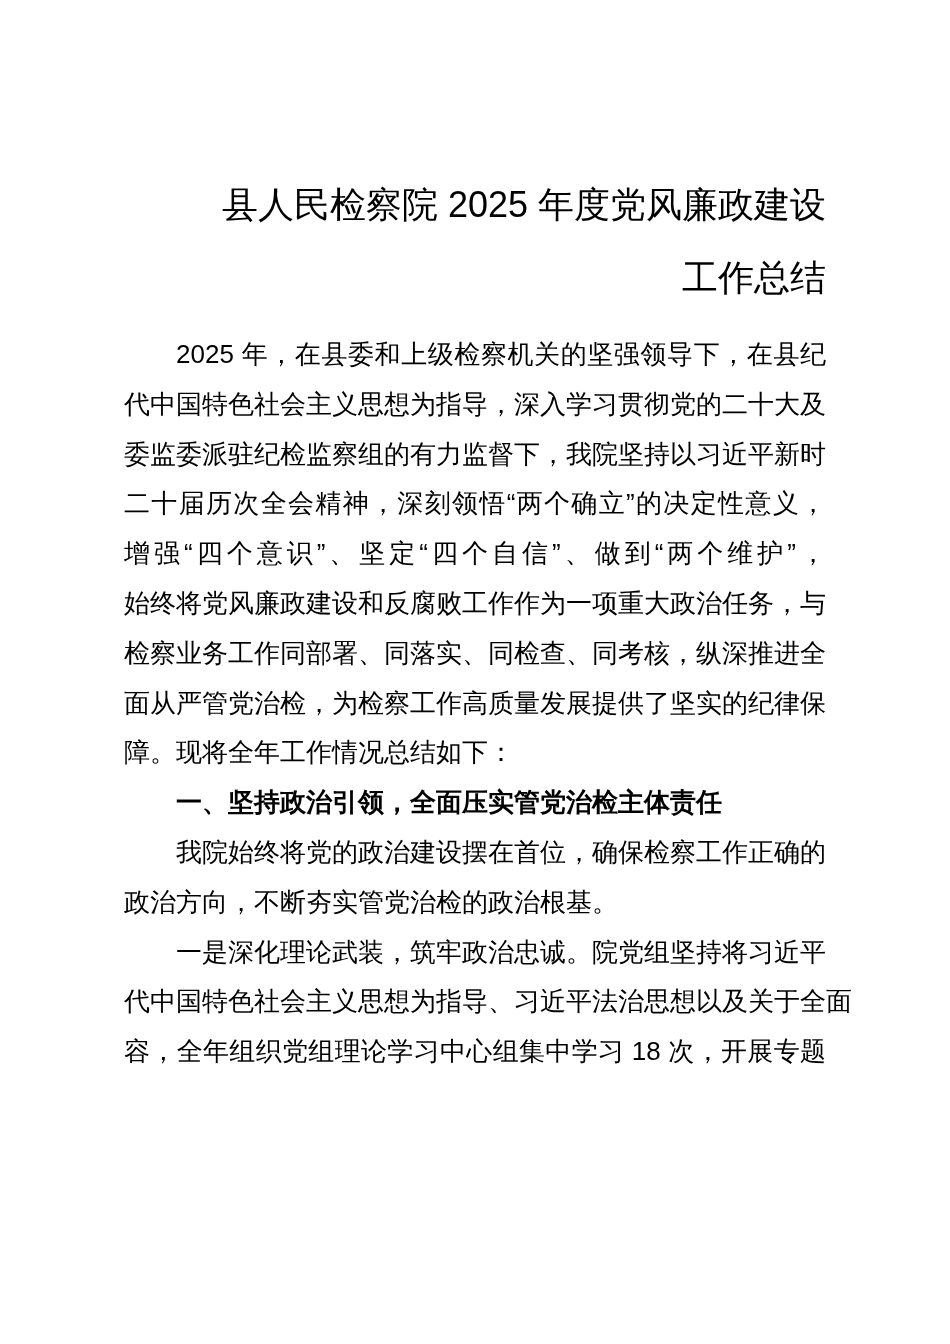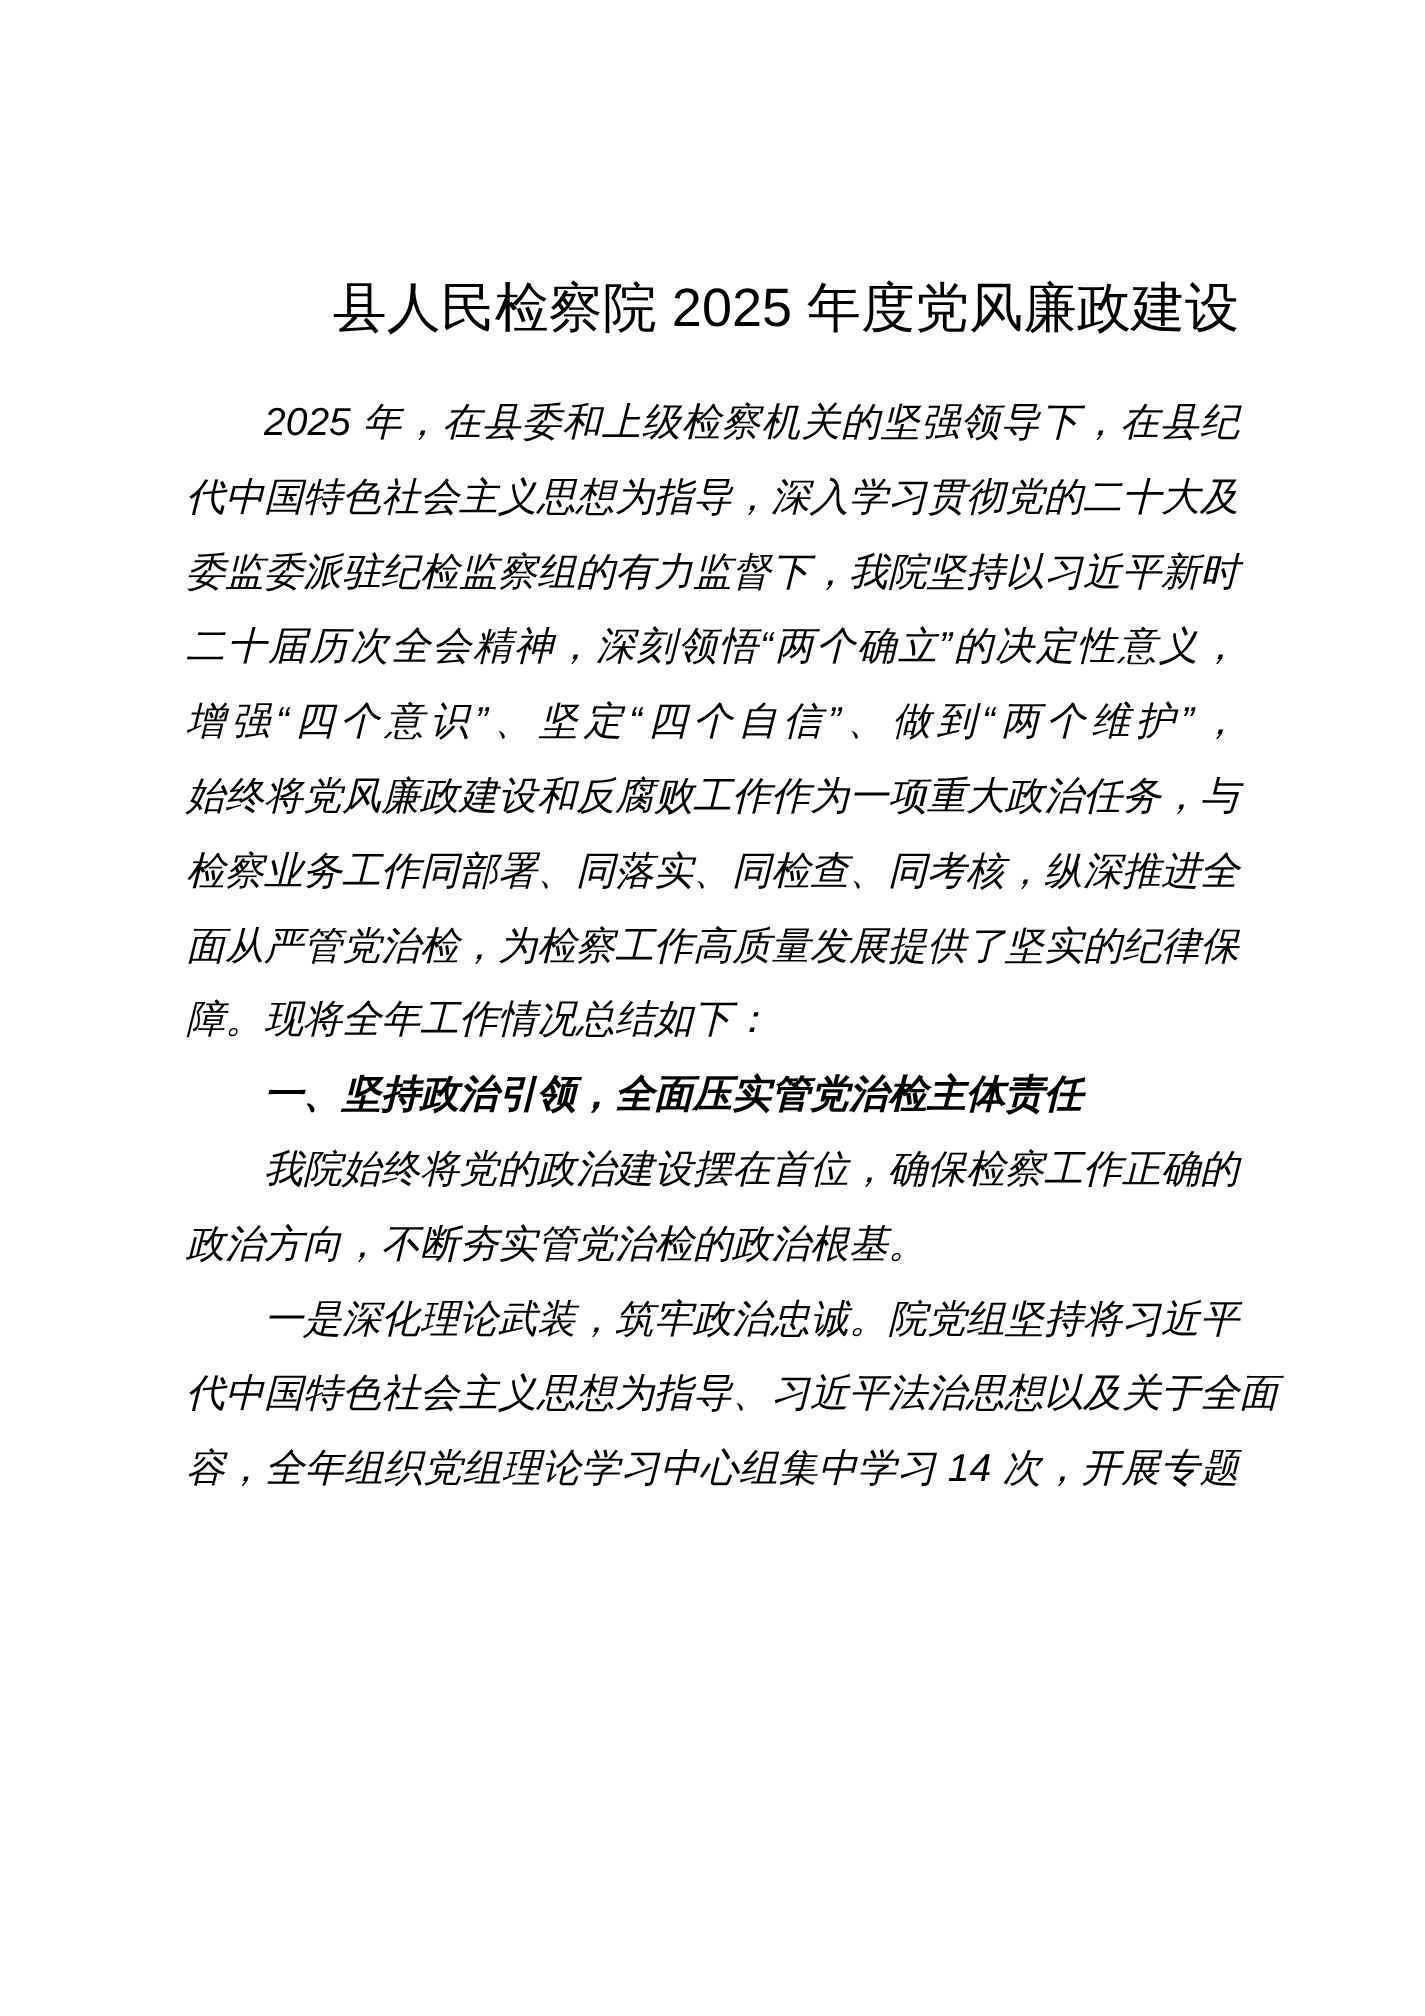--- a/index.html
+++ b/index.html
@@ -28,21 +28,20 @@
   }
   .doc-body {
     margin-top: 16px;
     font-size: 26px;
     line-height: 49.8px;
   }
   .line {
     text-align: justify;
     text-align-last: justify;
     white-space: nowrap;
-    font-style: italic;
   }
   .line.end {
     text-align: right;
     text-align-last: left;
   }
   .line.ind {
     text-indent: 52px;
   }
   .line.head {
     font-weight: 700;
@@ -51,34 +50,35 @@
   }
 </style>
 </head>
 <body>
 
 <div class="page">
   <div class="content">
 
     <div class="doc-title">
       <div>县人民检察院 2025 年度党风廉政建设</div>
+      <div>工作总结</div>
     </div>
 
     <div class="doc-body">
       <div class="line ind">2025 年，在县委和上级检察机关的坚强领导下，在县纪</div>
       <div class="line">代中国特色社会主义思想为指导，深入学习贯彻党的二十大及</div>
       <div class="line">委监委派驻纪检监察组的有力监督下，我院坚持以习近平新时</div>
       <div class="line">二十届历次全会精神，深刻领悟“两个确立”的决定性意义，</div>
       <div class="line">增强“四个意识”、坚定“四个自信”、做到“两个维护”，</div>
       <div class="line">始终将党风廉政建设和反腐败工作作为一项重大政治任务，与</div>
       <div class="line">检察业务工作同部署、同落实、同检查、同考核，纵深推进全</div>
       <div class="line">面从严管党治检，为检察工作高质量发展提供了坚实的纪律保</div>
       <div class="line end">障。现将全年工作情况总结如下：</div>
       <div class="line ind head">一、坚持政治引领，全面压实管党治检主体责任</div>
       <div class="line ind">我院始终将党的政治建设摆在首位，确保检察工作正确的</div>
       <div class="line end">政治方向，不断夯实管党治检的政治根基。</div>
       <div class="line ind">一是深化理论武装，筑牢政治忠诚。院党组坚持将习近平</div>
       <div class="line">代中国特色社会主义思想为指导、习近平法治思想以及关于全面</div>
-      <div class="line">容，全年组织党组理论学习中心组集中学习 14 次，开展专题</div>
+      <div class="line">容，全年组织党组理论学习中心组集中学习 18 次，开展专题</div>
     </div>
 
   </div>
 </div>
 
 </body></html>

